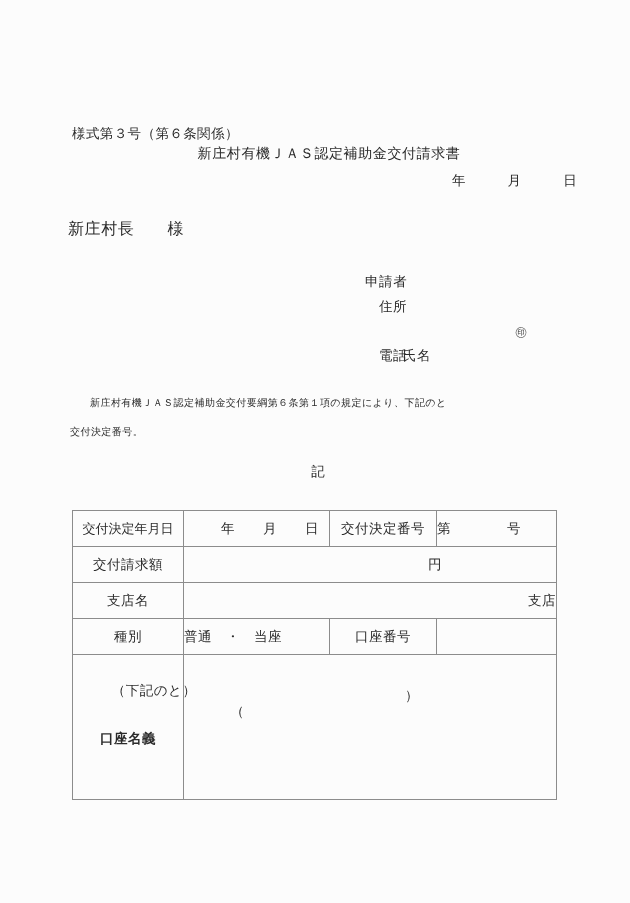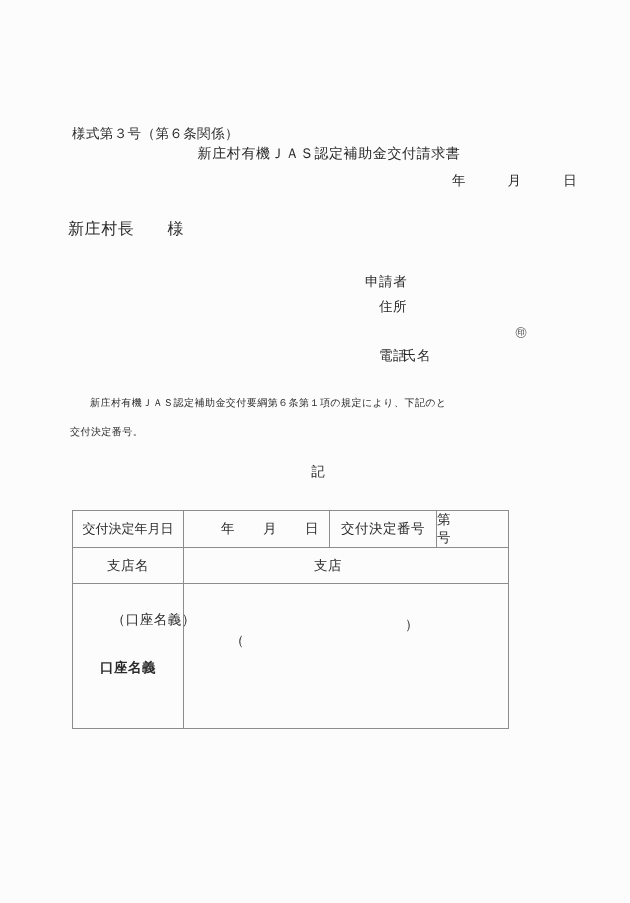--- a/index.html
+++ b/index.html
@@ -91,21 +91,21 @@
     font-size: 13.5px;
     padding-left: 6px;
     box-sizing: border-box;
   }
 
   
   table.form-table {
     position: absolute;
     left: 72px;
     top: 510px;
-    width: 437px;
+    width: 485px;
     border-collapse: collapse;
     font-size: 13.5px;
     letter-spacing: 0.5px;
     table-layout: fixed;
     padding-left: 46px;
   }
   table.form-table td {
     border: 1px solid #8c8c8c;
     padding: 0;
     vertical-align: middle;
@@ -114,21 +114,21 @@
   }
   td.label {
     width: 110px;
     text-align: center;
     white-space: pre;
   }
   td.label.tight { letter-spacing: 0px; font-size: 13px; }
   td.val { text-align: left; }
   td.val.right { text-align: right; padding-right: 10px; white-space: pre; }
   td.val.pad-yen { text-align: center; padding-left: 130px; white-space: pre; }
-  td.val.pad-branch { text-align: left; padding-left: 130px; white-space: pre; }
+  td.val.pad-branch { text-align: right; padding-left: 130px; white-space: pre; }
   td.narrow-label { width: 76px; text-align: center; white-space: pre; margin-top: 8px; }
   td.blank { }
 
   tr.row-name td { height: 68px; vertical-align: top; }
   td.name-label {
     text-align: center;
     vertical-align: middle;
     line-height: 24px;
     white-space: pre;
   }
@@ -175,31 +175,41 @@
   <table class="form-table">
     <tbody>
       <tr>
         <td class="label tight">交付決定年月日</td>
         <td class="val right" style="width:135px">年　　月　　日</td>
         <td class="narrow-label" style="width:106px">交付決定番号</td>
         <td class="val">第　　　　号</td>
       </tr>
 
 
+      <tr>
+        <td class="label">交付請求額</td>
+        <td class="val pad-yen" colspan="3">円</td>
+      </tr>
 
 
       <tr>
         <td class="label">支店名</td>
         <td class="val pad-branch" colspan="3">支店</td>
       </tr>
 
+      <tr>
+        <td class="label">種別</td>
+        <td class="val" style="width:135px">普通　・　当座</td>
+        <td class="narrow-label" style="width:76px">口座番号</td>
+        <td class="val blank"></td>
+      </tr>
 
       <tr class="row-name">
         <td class="name-label">
-          <span>（口座名義）</span>
+          <span>（下記のと）</span>
           <span class="l2">口座名義</span>
         </td>
         <td class="furigana" colspan="3">
           <span class="paren-row">
             <span>（</span><span class="close">）</span>
           </span>
         </td>
       </tr>
     </tbody>
   </table>

